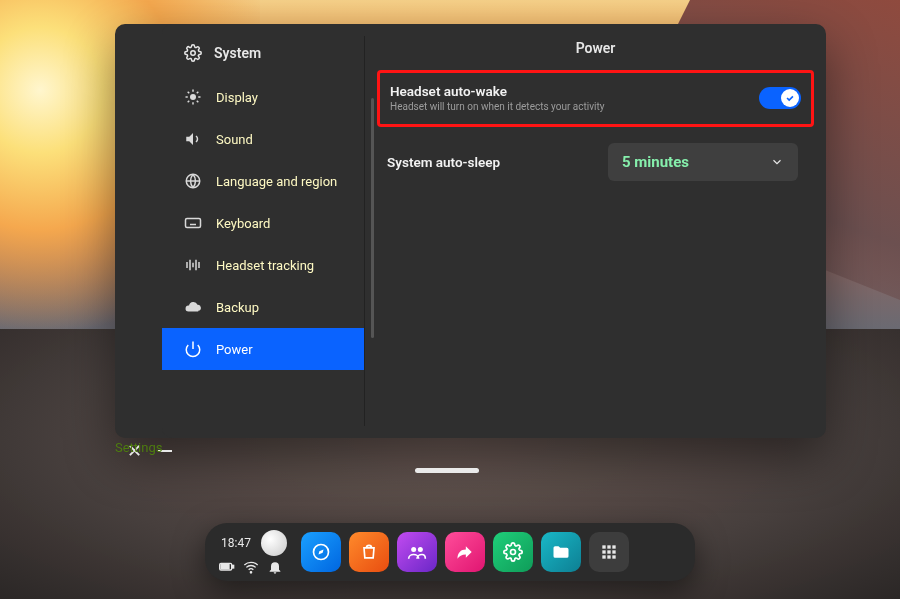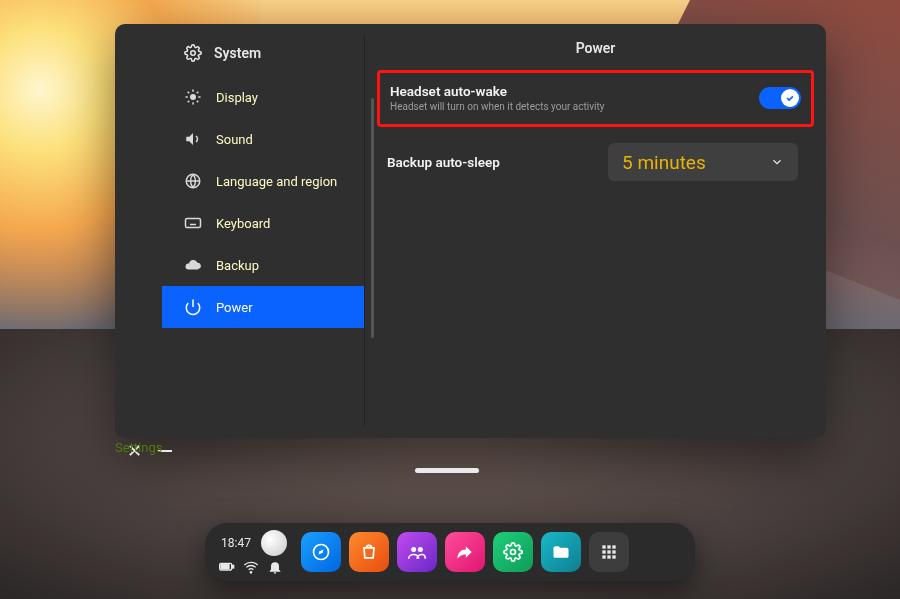--- a/index.html
+++ b/index.html
@@ -32,21 +32,21 @@
   .main-title{text-align:center;font-weight:600;font-size:14px;padding:16px 0 10px;}
   .scroll-hint{position:absolute;left:6px;top:74px;width:3px;height:240px;background:#555;border-radius:2px;}
   .row{display:flex;align-items:center;justify-content:space-between;padding:12px 10px 12px 4px;}
   .row.hilite{border:3px solid #ff1414;border-radius:4px;margin:4px -6px;padding:10px 10px 12px 10px;}
   .row-text{flex:1;}
   .row-title{font-size:13.5px;font-weight:600;color:#f2f2f2;}
   .row-sub{font-size:10px;color:#9c9c9c;margin-top:2px;}
   .toggle{width:42px;height:22px;border-radius:11px;background:#0a63ff;position:relative;flex-shrink:0;}
   .toggle .knob{position:absolute;right:2px;top:2px;width:18px;height:18px;border-radius:50%;background:#fff;display:flex;align-items:center;justify-content:center;}
   .toggle .knob svg{width:10px;height:10px;}
-  .select{width:190px;height:38px;background:#3f3f3f;border-radius:6px;display:flex;align-items:center;justify-content:space-between;padding:0 14px;box-sizing:border-box;color:#eab308;font-size:19px;cursor:pointer;}
+  .select{width:190px;height:38px;background:#3f3f3f;border-radius:6px;display:flex;align-items:center;justify-content:space-between;padding:0 14px;box-sizing:border-box;color:#86efac;font-size:15px;cursor:pointer;font-weight:bold;}
   
   .winbar{position:absolute;left:115px;top:436px;width:664px;height:30px;display:flex;align-items:center;gap:16px;padding-left:12px;color:#e8e8e8;}
   .winbar .x{font-size:18px;line-height:1;cursor:pointer;}
   .winbar .min{width:14px;height:2px;background:#e8e8e8;cursor:pointer;}
   .winlabel{position:absolute;left:115px;top:440px;width:664px;font-size:13px;color:#4d7c0f;}
   .grab{position:absolute;left:115px;top:468px;width:664px;display:flex;justify-content:center;}
   .grab-bar{width:64px;height:5px;border-radius:3px;background:#eaeaea;}
   
   .dock{position:absolute;left:50%;transform:translateX(-50%);bottom:18px;width:490px;height:58px;background:#2b2b2b;border-radius:22px;display:flex;align-items:center;padding:0 14px;box-sizing:border-box;gap:10px;box-shadow:0 10px 30px rgba(0,0,0,.5);}
   .dock-time{display:flex;flex-direction:column;align-items:center;color:#e8e8e8;font-size:12px;min-width:34px;text-align:center;}
@@ -128,20 +128,32 @@
             <line x1="10" y1="10" x2="10" y2="10"></line>
             <line x1="14" y1="10" x2="14" y2="10"></line>
             <line x1="18" y1="10" x2="18" y2="10"></line>
             <line x1="8" y1="14" x2="16" y2="14"></line>
           </svg>
       </span>
       <span>Keyboard</span>
     </div>
     <div class="side-item">
       <span class="side-icon">
+        <svg viewBox="0 0 24 24" stroke="#d9d9d9" stroke-width="2">
+            <line x1="4" y1="8" x2="4" y2="16"></line>
+            <line x1="8" y1="5" x2="8" y2="19"></line>
+            <line x1="12" y1="9" x2="12" y2="15"></line>
+            <line x1="16" y1="5" x2="16" y2="19"></line>
+            <line x1="20" y1="8" x2="20" y2="16"></line>
+          </svg>
+      </span>
+      <span>Headset tracking</span>
+    </div>
+    <div class="side-item">
+      <span class="side-icon">
         <svg viewBox="0 0 24 24" fill="#d9d9d9">
             <path d="M19 18H6a4 4 0 1 1 .7-7.95A6 6 0 0 1 18 9a4 4 0 0 1 1 8z"></path>
           </svg>
       </span>
       <span>Backup</span>
     </div>
     <div class="side-item active">
       <span class="side-icon">
         <svg viewBox="0 0 24 24" fill="none" stroke="#fff" stroke-width="2">
             <path d="M18.36 6.64a9 9 0 1 1-12.73 0"></path>
@@ -166,21 +178,21 @@
         <div class="knob">
           <svg viewBox="0 0 24 24" fill="none" stroke="#0a63ff" stroke-width="4">
               <polyline points="5 12 10 17 19 8"></polyline>
             </svg>
         </div>
       </div>
     </div>
 
     <div class="row">
       <div class="row-text">
-        <div class="row-title">Backup auto-sleep</div>
+        <div class="row-title">System auto-sleep</div>
       </div>
       <div class="select">
         <span>5 minutes</span>
         <span>
           <svg width="14" height="14" viewBox="0 0 24 24" fill="none" stroke="#e8e8e8" stroke-width="2">
               <polyline points="6 9 12 15 18 9"></polyline>
             </svg>
         </span>
       </div>
     </div>

